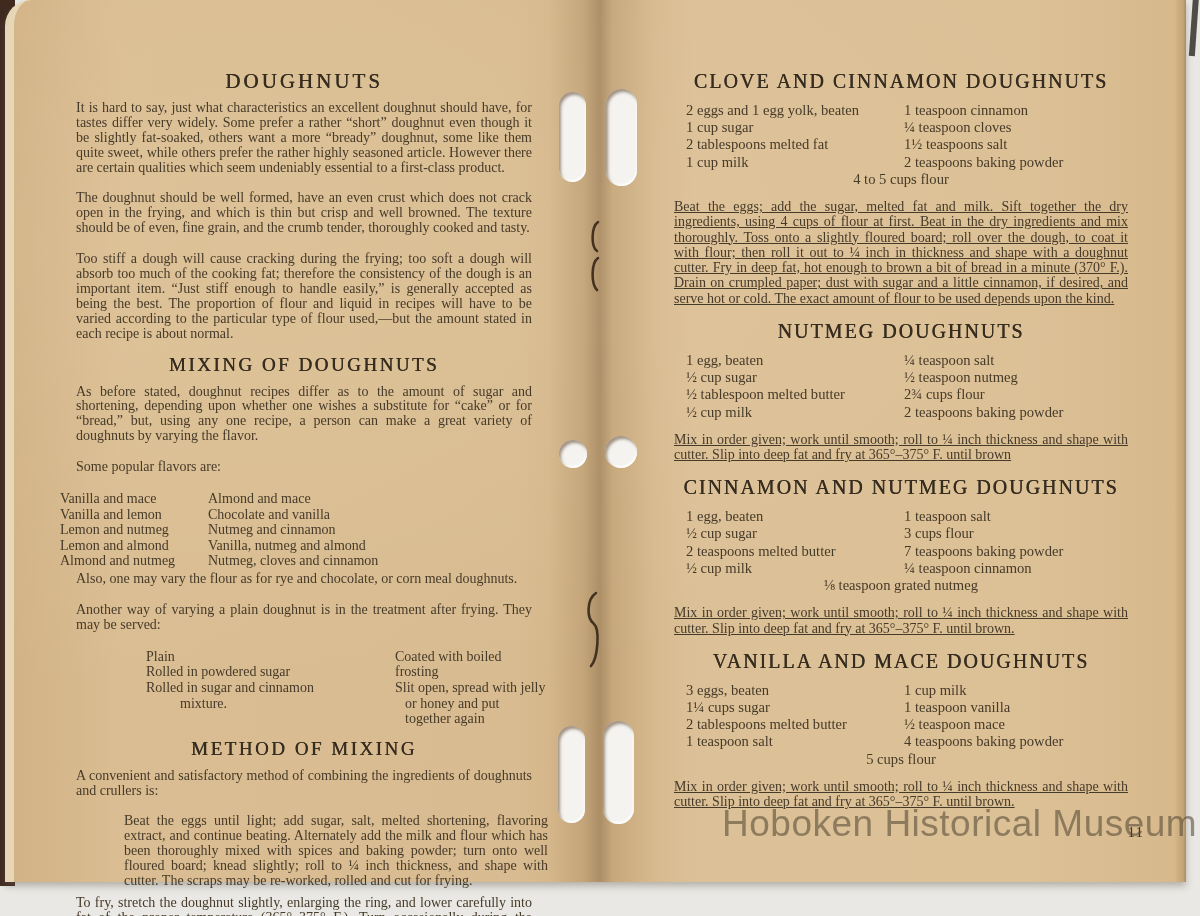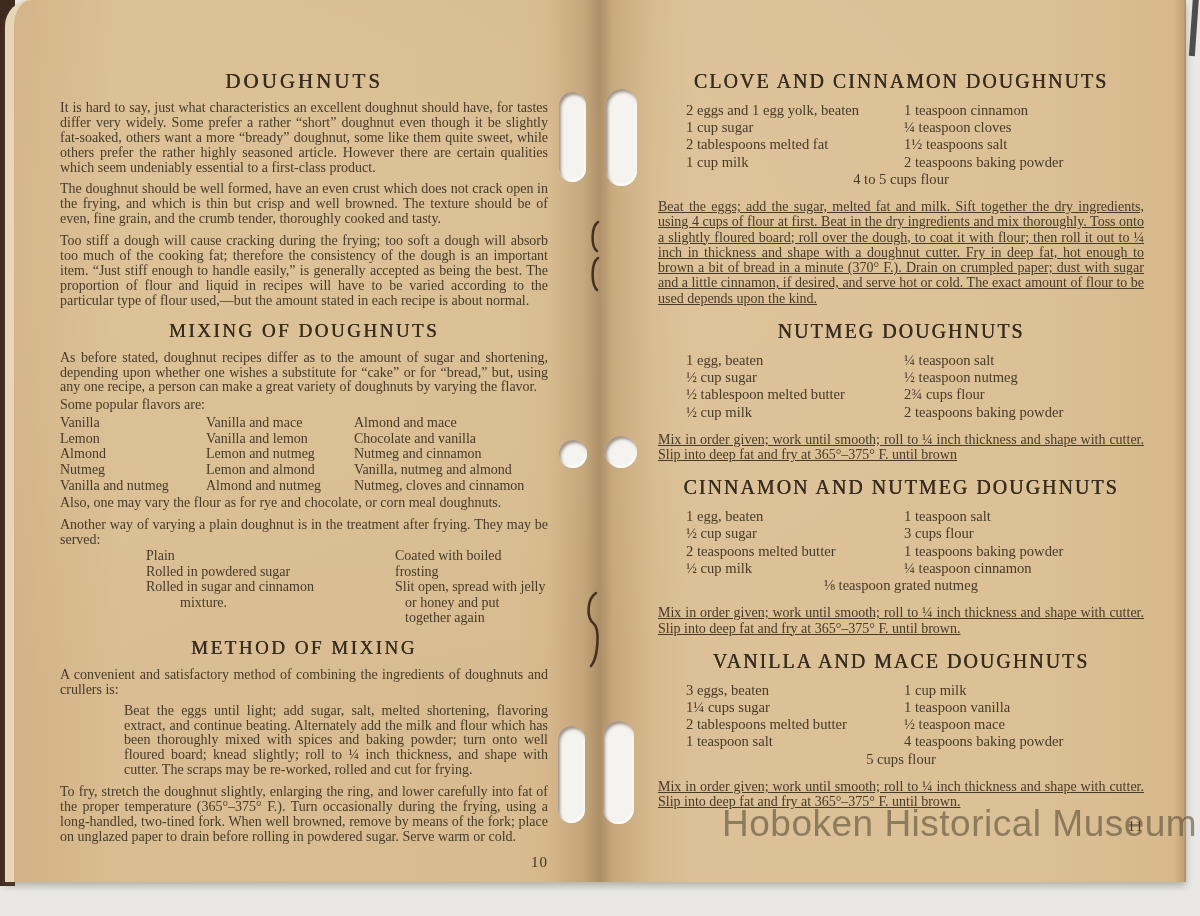--- a/index.html
+++ b/index.html
@@ -50,21 +50,21 @@
   .h-b1{left:558px;top:726px;width:27px;height:97px;}
   .h-b2{left:603px;top:721px;width:31px;height:103px;}
   .staple{position:absolute;}
   .st-top{left:586px;top:220px;}
   .st-mid{left:582px;top:590px;}
 
   
   .page-col{position:absolute;top:16px;color:#463a29;font-size:14px;line-height:14.9px;}
   .col-left{left:60px;width:488px;}
   .col-right{left:658px;width:486px;}
-  .page-col p{margin:0;text-align:justify;}
+  .page-col p{margin:16px;text-align:justify;}
 
   .main-heading,.sub-heading,.recipe-heading{
     margin:0;text-align:center;font-weight:normal;color:#362d20;
     text-shadow:.4px 0 0 #362d20;
   }
   .main-heading{font-size:21px;letter-spacing:3px;padding-top:58px;}
   .sub-heading{font-size:19px;letter-spacing:2.5px;margin-top:15px;}
   .recipe-heading{font-size:20px;letter-spacing:2px;}
 
   .mt1{margin-top:12px !important;}
@@ -117,27 +117,20 @@
     <h1 class="main-heading">DOUGHNUTS</h1>
     <p class="mt1">It is hard to say, just what characteristics an excellent doughnut should have, for tastes differ very widely.  Some prefer a rather “short” doughnut even though it be slightly fat-soaked, others want a more “bready” doughnut, some like them quite sweet, while others prefer the rather highly seasoned article.  However there are certain qualities which seem undeniably essential to a first-class product.</p>
     <p class="mt2">The doughnut should be well formed, have an even crust which does not crack open in the frying, and which is thin but crisp and well browned.  The texture should be of even, fine grain, and the crumb tender, thoroughly cooked and tasty.</p>
     <p class="mt2">Too stiff a dough will cause cracking during the frying; too soft a dough will absorb too much of the cooking fat; therefore the consistency of the dough is an important item.  “Just stiff enough to handle easily,” is generally accepted as being the best.  The proportion of flour and liquid in recipes will have to be varied according to the particular type of flour used,—but the amount stated in each recipe is about normal.</p>
 
     <h2 class="sub-heading">MIXING OF DOUGHNUTS</h2>
     <p class="mt1">As before stated, doughnut recipes differ as to the amount of sugar and shortening, depending upon whether one wishes a substitute for “cake” or for “bread,” but, using any one recipe, a person can make a great variety of doughnuts by varying the flavor.</p>
     <p class="label-line">Some popular flavors are:</p>
 
     <div class="flavor-table">
-      <div class="fcol1">
-        <div>Vanilla</div>
-        <div>Lemon</div>
-        <div>Almond</div>
-        <div>Nutmeg</div>
-        <div>Vanilla and nutmeg</div>
-      </div>
       <div class="fcol2">
         <div>Vanilla and mace</div>
         <div>Vanilla and lemon</div>
         <div>Lemon and nutmeg</div>
         <div>Lemon and almond</div>
         <div>Almond and nutmeg</div>
       </div>
       <div class="fcol3">
         <div>Almond and mace</div>
         <div>Chocolate and vanilla</div>
@@ -211,21 +204,21 @@
     <div class="ing">
       <div class="ing-l">
         <div>1 egg, beaten</div>
         <div>½ cup sugar</div>
         <div>2 teaspoons melted butter</div>
         <div>½ cup milk</div>
       </div>
       <div class="ing-r">
         <div>1 teaspoon salt</div>
         <div>3 cups flour</div>
-        <div>1 teaspoons baking powder</div>
+        <div>7 teaspoons baking powder</div>
         <div>¼ teaspoon cinnamon</div>
       </div>
     </div>
     <div class="ing-center">⅛ teaspoon grated nutmeg</div>
     <p class="instr">Mix in order given; work until smooth; roll to ¼ inch thickness and shape with cutter.  Slip into deep fat and fry at 365°–375° F. until brown.</p>
 
     <h2 class="recipe-heading r-title">VANILLA AND MACE DOUGHNUTS</h2>
     <div class="ing">
       <div class="ing-l">
         <div>3 eggs, beaten</div>

